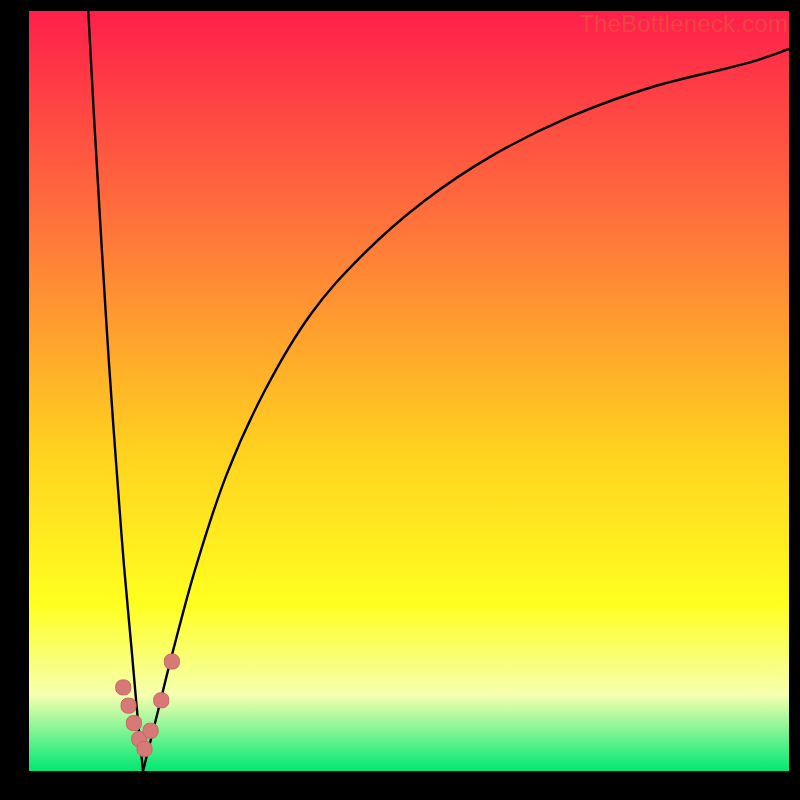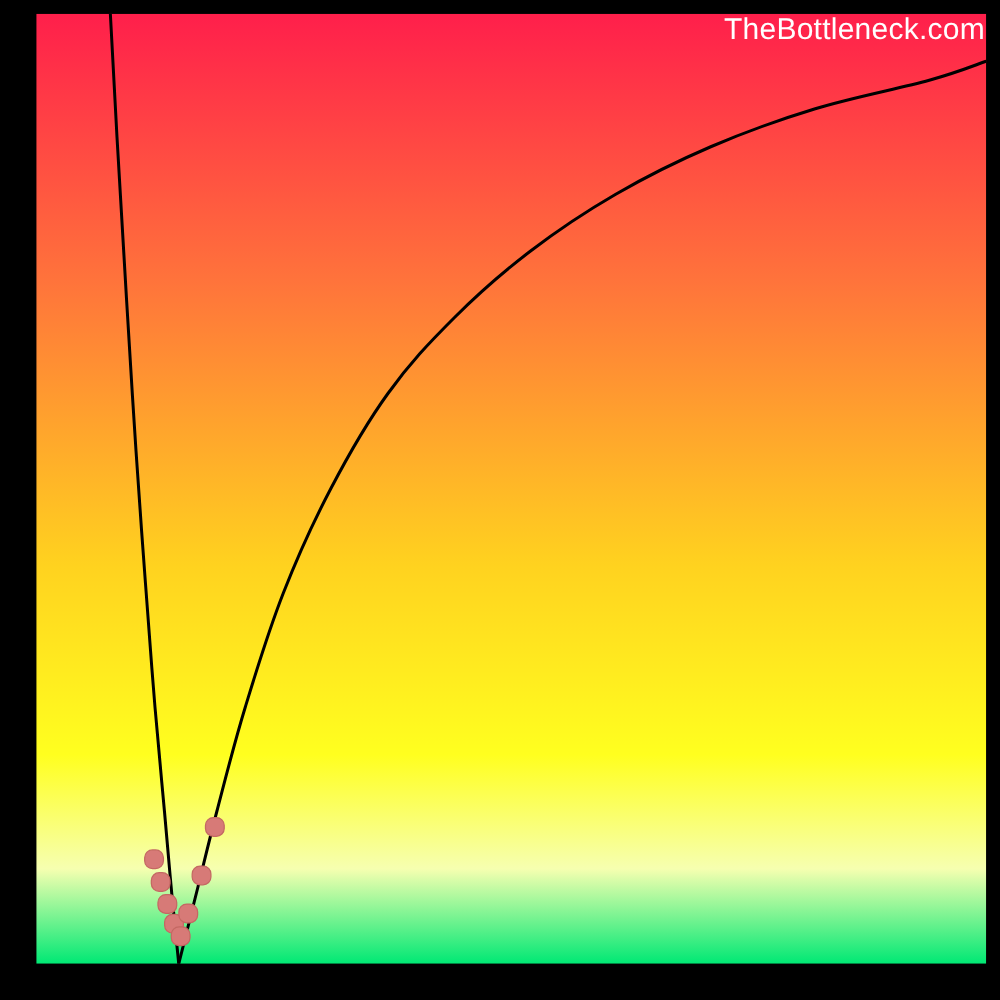--- a/index.html
+++ b/index.html
@@ -21,21 +21,21 @@
     position: absolute;
     left: 29px;
     top: 11px;
     width: 760px;
     height: 760px;
   }
   .watermark {
     position: absolute;
     top: 10px;
     right: 12px;
-    color: #ffffff;
+    color: #ef4444;
     font-size: 24px;
     letter-spacing: 0.2px;
     font-weight: 400;
     user-select: none;
   }
 </style>
 </head>
 <body>
 
 <div class="frame">

